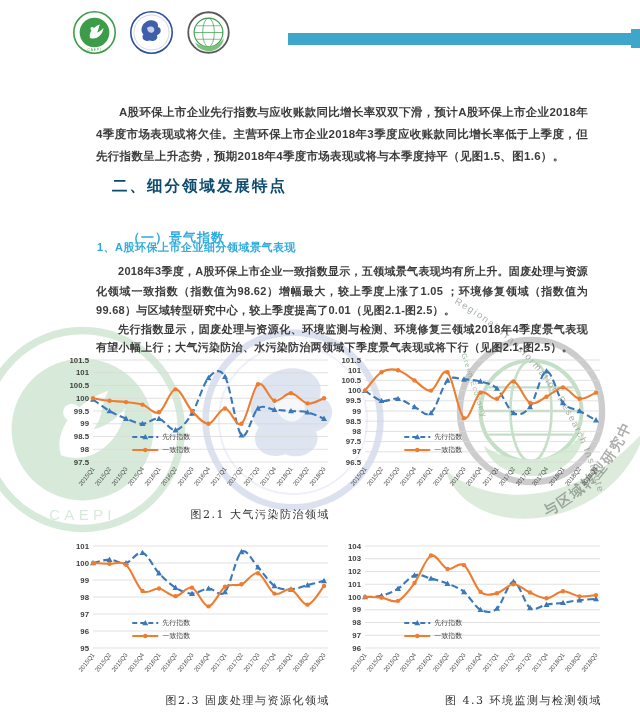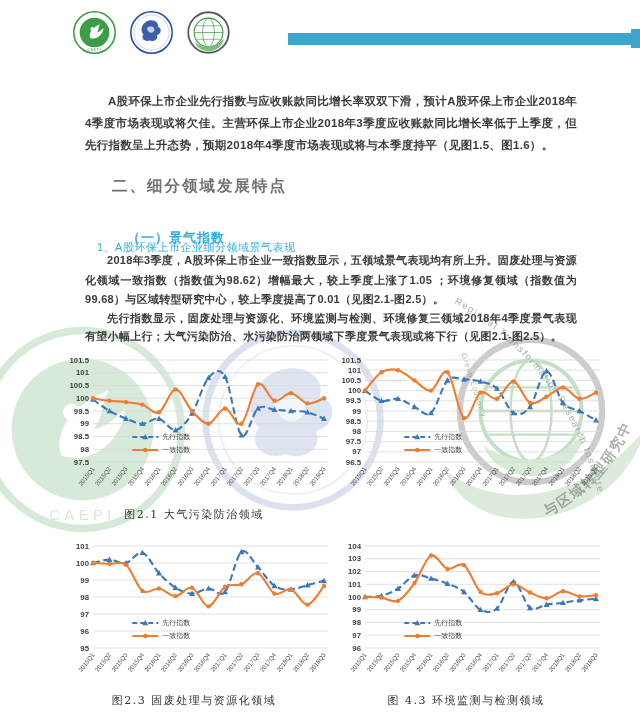--- a/index.html
+++ b/index.html
@@ -7,34 +7,34 @@
   .page{position:relative;width:640px;height:713px;background:#ffffff;overflow:hidden;
         font-family:"Liberation Sans",sans-serif;}
   .content{position:relative;z-index:2;}
   
   .logos{position:absolute;top:10px;left:72px;display:flex;gap:12px;z-index:3;}
   .logo{width:45px;height:45px;display:block;}
   .accent-bar{position:absolute;top:33px;left:288px;width:352px;height:12px;background:#3EA6CB;z-index:3;}
   .accent-bar .cap{position:absolute;right:0;top:-4px;width:9px;height:19px;background:#3EA6CB;}
   
   .para{position:absolute;left:85px;width:492px;color:#3b3b3b;font-weight:600;
-        text-align:justify;text-indent:2em;letter-spacing:.3px;margin:0;}
+        text-align:justify;text-indent:2em;letter-spacing:.3px;margin:11px;}
   .para.intro{top:90px;font-size:11.5px;line-height:22px;}
   .para.b1{top:251px;font-size:11px;line-height:19.5px;}
   .para.b2{top:309px;font-size:11px;line-height:18px;}
   .h-section{position:absolute;top:176px;left:112px;margin:0;font-size:15.5px;font-weight:800;
-             color:#737373;letter-spacing:2px;}
+             color:#0c4a6e;letter-spacing:2px;}
   .h-sub{position:absolute;top:214px;left:112px;margin:15px;font-size:13px;font-weight:700;
          color:#31ABDD;letter-spacing:1px;}
-  .h-item{position:absolute;top:240px;left:97px;margin:0;font-size:11px;font-weight:400;
+  .h-item{position:absolute;top:240px;left:97px;margin:0;font-size:11px;font-weight:700;
           color:#31ABDD;letter-spacing:.5px;}
   
   figure{position:absolute;margin:0;width:272px;}
   figure svg{display:block;background:transparent;}
-  figcaption{margin-top:5px;text-align:center;font-size:11px;color:#333;
+  figcaption{margin-top:5px;text-align:right;font-size:11px;color:#333;
              font-family:"DejaVu Serif",serif;letter-spacing:1.5px;}
   .fig-0{left:58px;top:354px;}
   .fig-1{left:330px;top:354px;}
   .fig-2{left:58px;top:540px;}
   .fig-3{left:330px;top:540px;}
   
   .wm{position:absolute;z-index:1;pointer-events:none;}
   .wm-green{left:-25px;top:322px;width:215px;height:215px;opacity:.20;}
   .wm-blue{left:198px;top:325px;width:190px;height:190px;opacity:.16;}
   .wm-globe{left:452px;top:332px;width:158px;height:158px;opacity:.30;}

